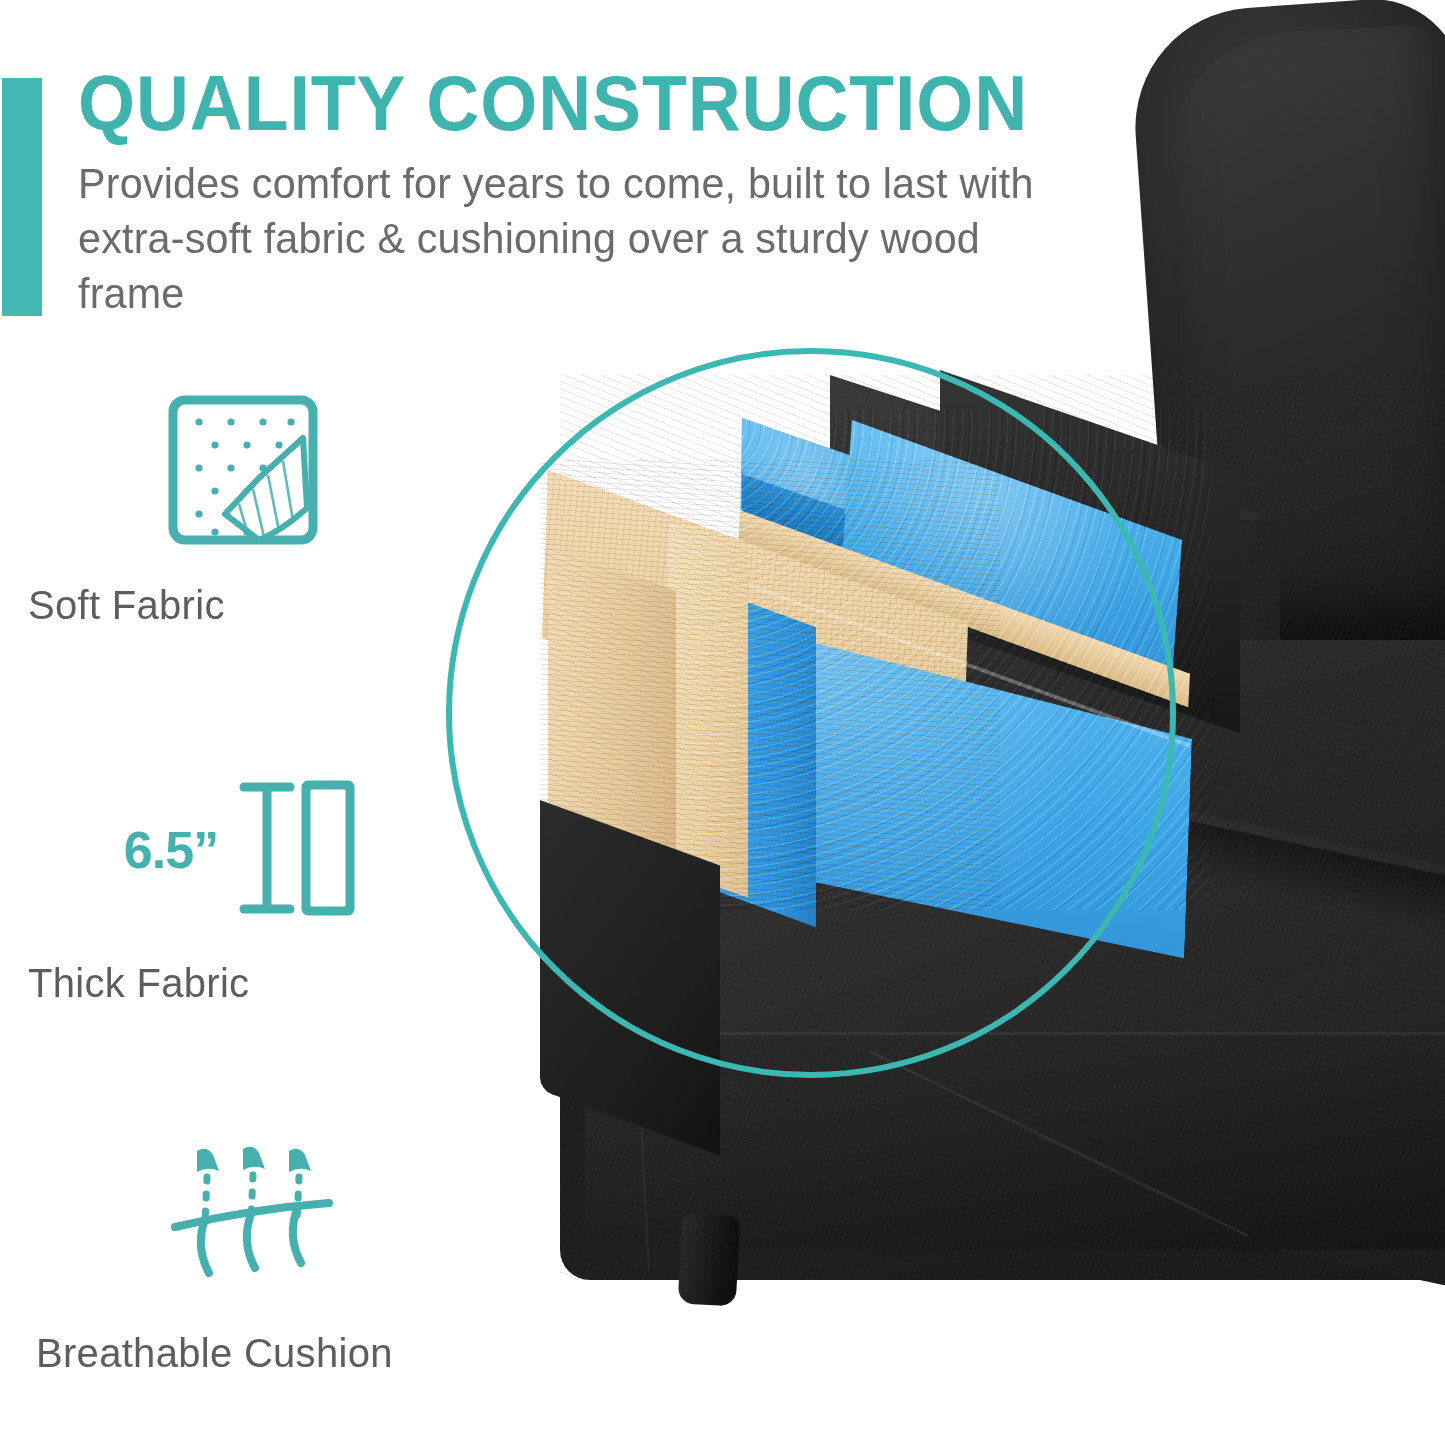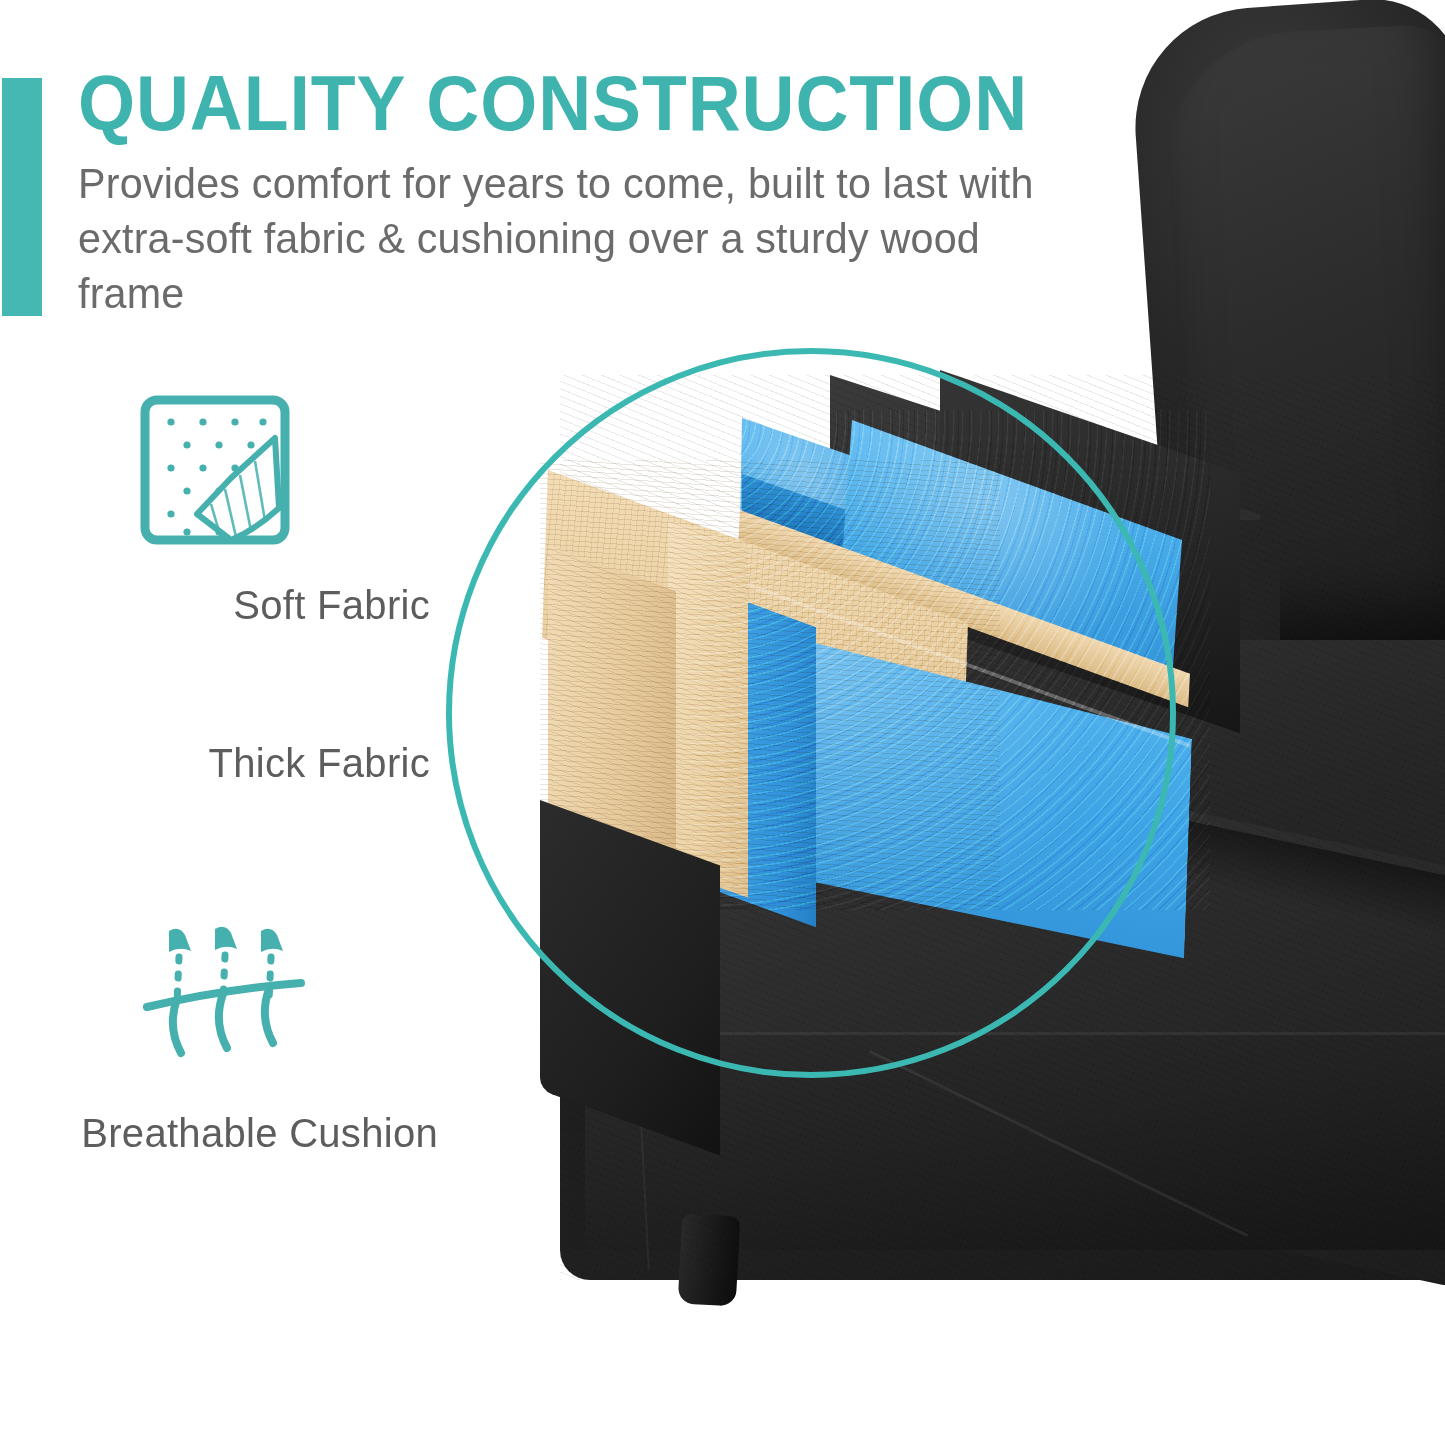--- a/index.html
+++ b/index.html
@@ -28,21 +28,21 @@
   .subtitle{
     margin-top:10px;
     font-size:43px;line-height:55px;font-weight:300;
     color:#6b6b6b;letter-spacing:.2px;
     font-family:"Liberation Sans Narrow","Liberation Sans",sans-serif;
     transform:scaleX(.96);transform-origin:left top;
   }
 
   
   .features{position:absolute;left:0;top:360px;width:430px;}
-  .feature{position:relative;width:430px;text-align:right;}
+  .feature{position:relative;width:430px;text-align:left;margin-left:28px;}
   .feature .iconwrap{
     height:220px;display:flex;align-items:center;justify-content:center;
     position:relative;
   }
   .feature .flabel{
     color:#5d5d5d;font-weight:300;font-size:40px;line-height:50px;
     letter-spacing:.3px;
     font-family:"Liberation Sans Narrow","Liberation Sans",sans-serif;
   }
   .f1{top:0px;}
@@ -326,20 +326,33 @@
             <line x1="90" y1="99" x2="101" y2="147"></line>
             <line x1="105" y1="85" x2="116" y2="141"></line>
             <line x1="120" y1="71" x2="130" y2="131"></line>
           </g>
         </svg>
       </div>
       <div class="flabel">Soft Fabric</div>
     </div>
 
     <div class="feature f2">
+      <div class="iconwrap">
+        <div class="measure-row">
+          <span class="measure-val">6.5”</span>
+          <svg class="ico" width="130" height="150" viewBox="0 0 130 150">
+            <g stroke="#45b0ad" stroke-width="9" stroke-linecap="round">
+              <line x1="12" y1="14" x2="58" y2="14"></line>
+              <line x1="12" y1="136" x2="58" y2="136"></line>
+              <line x1="35" y1="16" x2="35" y2="134"></line>
+            </g>
+            <rect x="74" y="12" width="44" height="126" rx="2" ry="2" fill="none" stroke="#45b0ad" stroke-width="9"></rect>
+          </svg>
+        </div>
+      </div>
       <div class="flabel">Thick Fabric</div>
     </div>
 
     <div class="feature f3">
       <div class="iconwrap">
         <svg class="ico" width="180" height="150" viewBox="0 0 180 150">
           <g fill="#45b0ad">
             <path d="M36 8 q10 -6 16 4 l6 16 q-11 -5 -22 1 z"></path>
             <path d="M82 6 q10 -6 16 4 l6 16 q-11 -5 -22 1 z"></path>
             <path d="M128 8 q10 -6 16 4 l6 16 q-11 -5 -22 1 z"></path>

